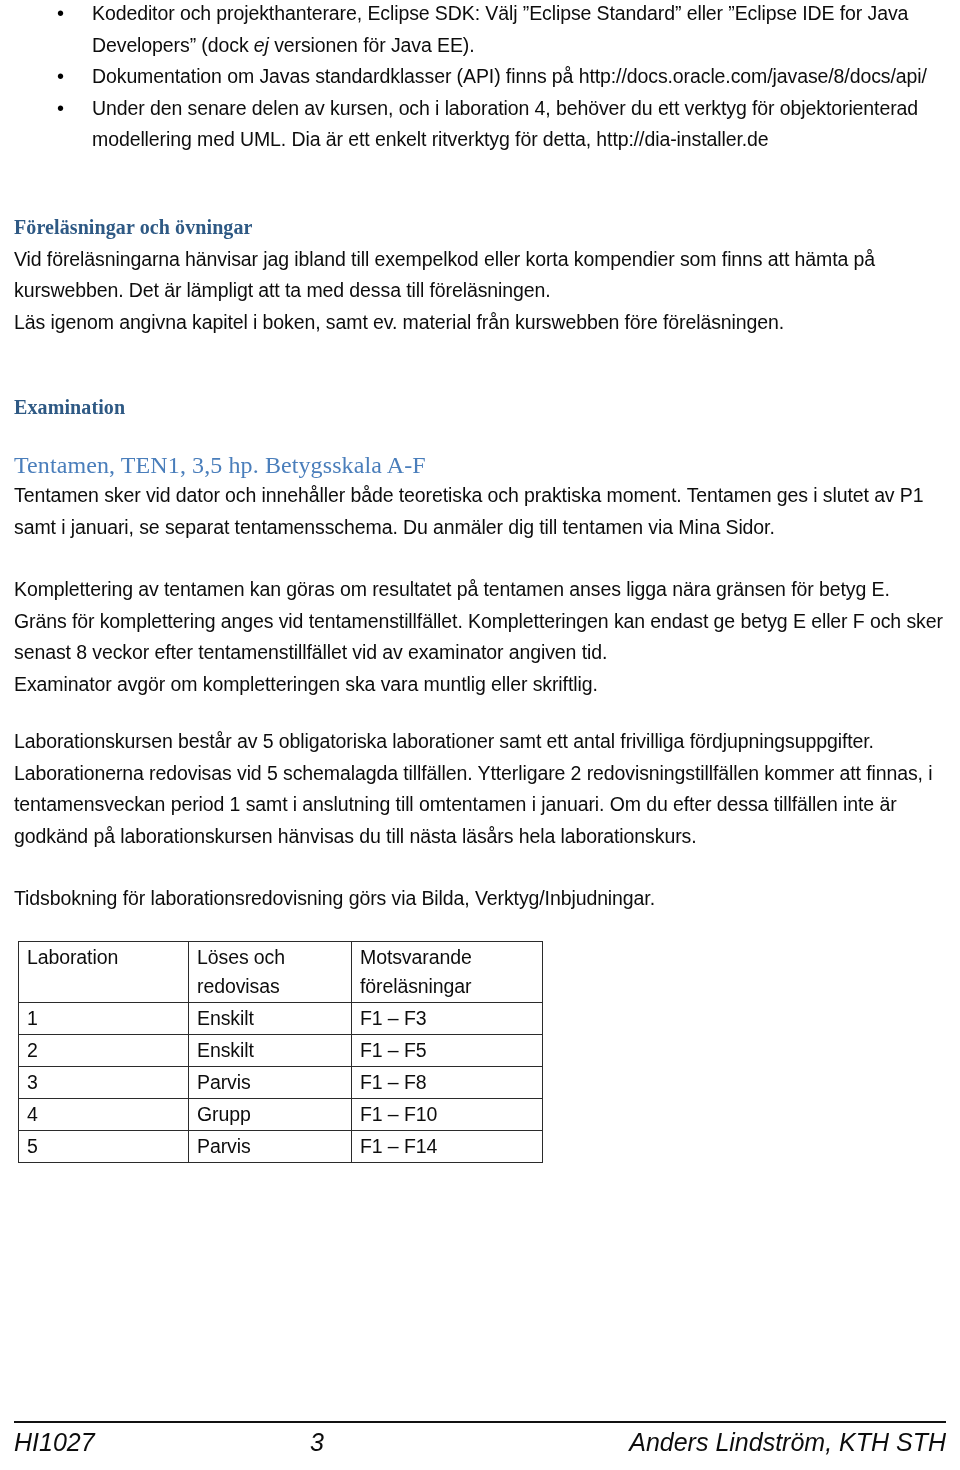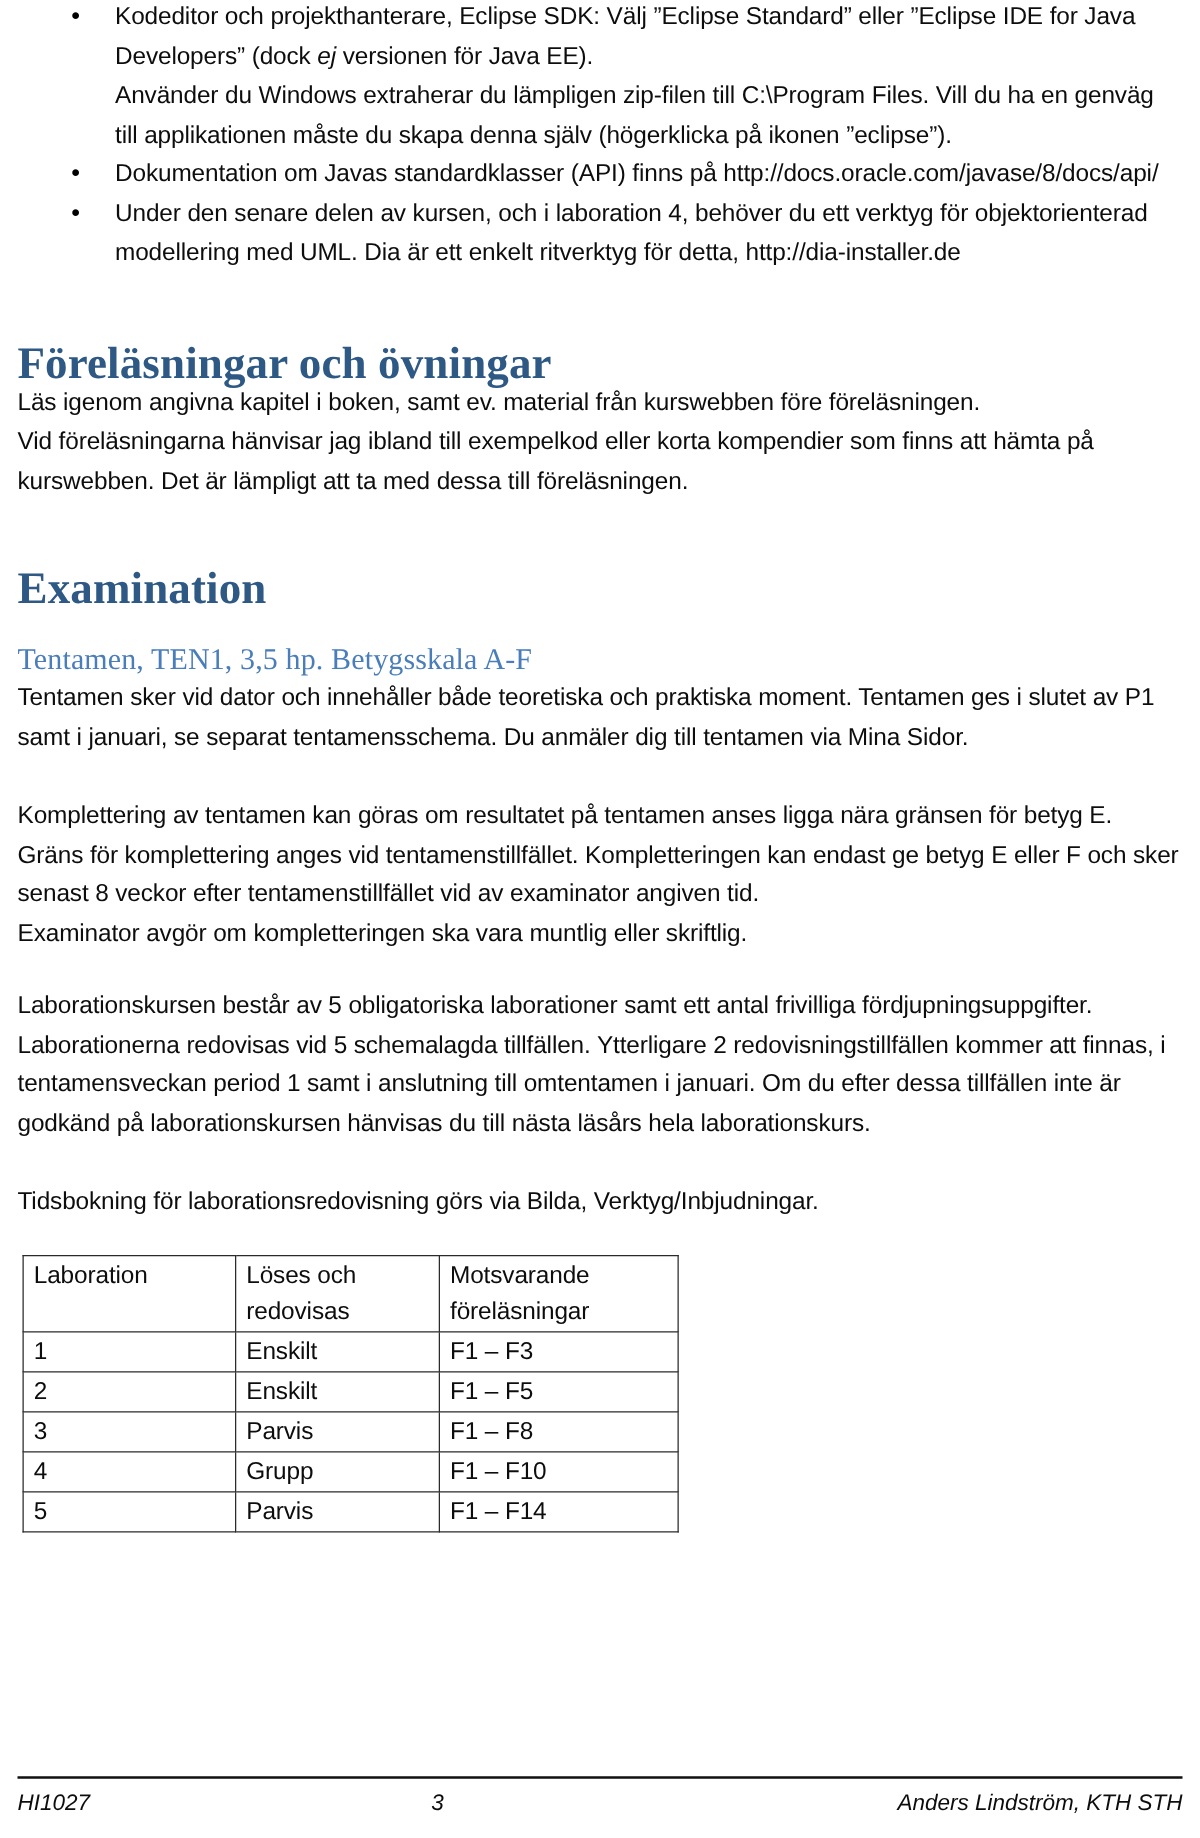--- a/index.html
+++ b/index.html
@@ -55,21 +55,21 @@
     margin: 0;
     text-align: left;
   }
   .bullet-sub { margin-top: 0; }
   .ital { font-style: italic; }
 
   
   h2.sect {
     font-family: "Liberation Serif", serif;
     font-weight: bold;
-    font-size: 36px;
+    font-size: 20px;
     line-height: 34px;
     color: #2e5984;
     margin: 0;
     padding: 0;
     letter-spacing: 0.1px;
   }
   h3.sub {
     font-family: "Liberation Serif", serif;
     font-weight: normal;
     font-size: 24px;
@@ -123,59 +123,58 @@
     left: 14px;
     right: 14px;
     bottom: 14px;
     border-top: 2.2px solid #111111;
     padding-top: 5px;
     display: flex;
     align-items: baseline;
   }
   .footer span {
     font-style: italic;
-    font-size: 18px;
+    font-size: 25px;
     line-height: 28px;
     color: #0d0d0d;
     white-space: nowrap;
   }
   .footer .f-left   { flex: 0 0 auto; }
   .footer .f-center { flex: 1 1 auto; text-align: center; padding-right: 90px; }
   .footer .f-right  { flex: 0 0 auto; text-align: center; }
 </style>
 </head>
 <body>
 
 <div class="page">
 
   <ul class="bullet-list">
 
     <li class="bullet-item">
       <span class="marker">•</span>
       <p class="bullet-text"><span>Kodeditor och projekthanterare, Eclipse SDK: Välj ”Eclipse Standard” eller ”Eclipse IDE for Java Developers” (dock </span><span class="ital">ej</span><span> versionen för Java EE).</span></p>
-      <p class="bullet-sub">Använder du Windows extraherar du lämpligen zip-filen till C:\Program Files. Vill du ha en genväg till applikationen måste du skapa denna själv (högerklicka på ikonen ”eclipse”).</p>
     </li>
 
     <li class="bullet-item">
       <span class="marker">•</span>
       <p class="bullet-text">Dokumentation om Javas standardklasser (API) finns på http://docs.oracle.com/javase/8/docs/api/</p>
     </li>
 
     <li class="bullet-item">
       <span class="marker">•</span>
       <p class="bullet-text">Under den senare delen av kursen, och i laboration 4, behöver du ett verktyg för objektorienterad modellering med UML. Dia är ett enkelt ritverktyg för detta, http://dia-installer.de</p>
     </li>
 
   </ul>
 
   <div class="gap-xl"></div>
 
   <h2 class="sect">Föreläsningar och övningar</h2>
+  <p class="body">Vid föreläsningarna hänvisar jag ibland till exempelkod eller korta kompendier som finns att hämta på kurswebben. Det är lämpligt att ta med dessa till föreläsningen.</p>
   <p class="body">Läs igenom angivna kapitel i boken, samt ev. material från kurswebben före föreläsningen.</p>
-  <p class="body">Vid föreläsningarna hänvisar jag ibland till exempelkod eller korta kompendier som finns att hämta på kurswebben. Det är lämpligt att ta med dessa till föreläsningen.</p>
 
   <div class="gap-xl"></div>
 
   <h2 class="sect">Examination</h2>
 
   <div class="gap-md"></div>
 
   <h3 class="sub">Tentamen, TEN1, 3,5 hp. Betygsskala A-F</h3>
   <p class="body">Tentamen sker vid dator och innehåller både teoretiska och praktiska moment. Tentamen ges i slutet av P1 samt i januari, se separat tentamensschema. Du anmäler dig till tentamen via Mina Sidor.</p>
   <div class="blank-line"></div>

